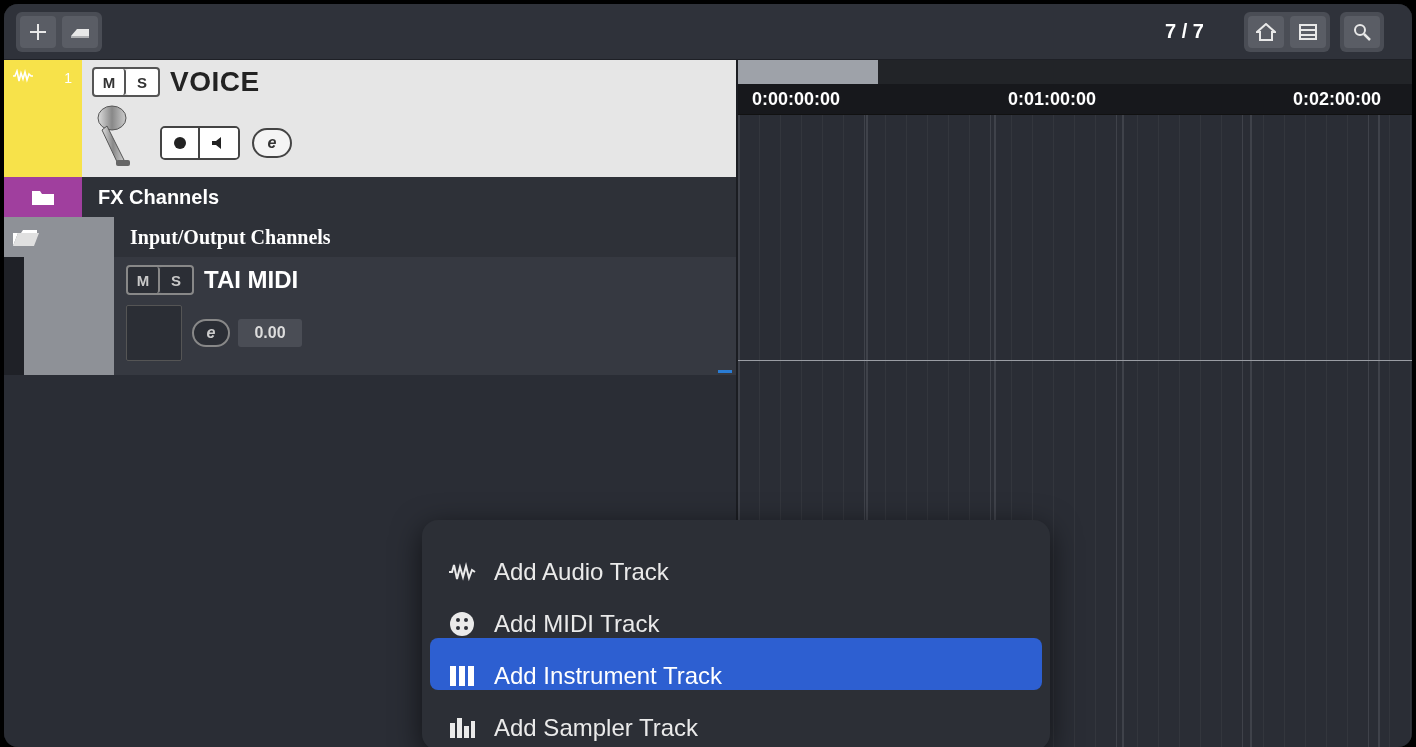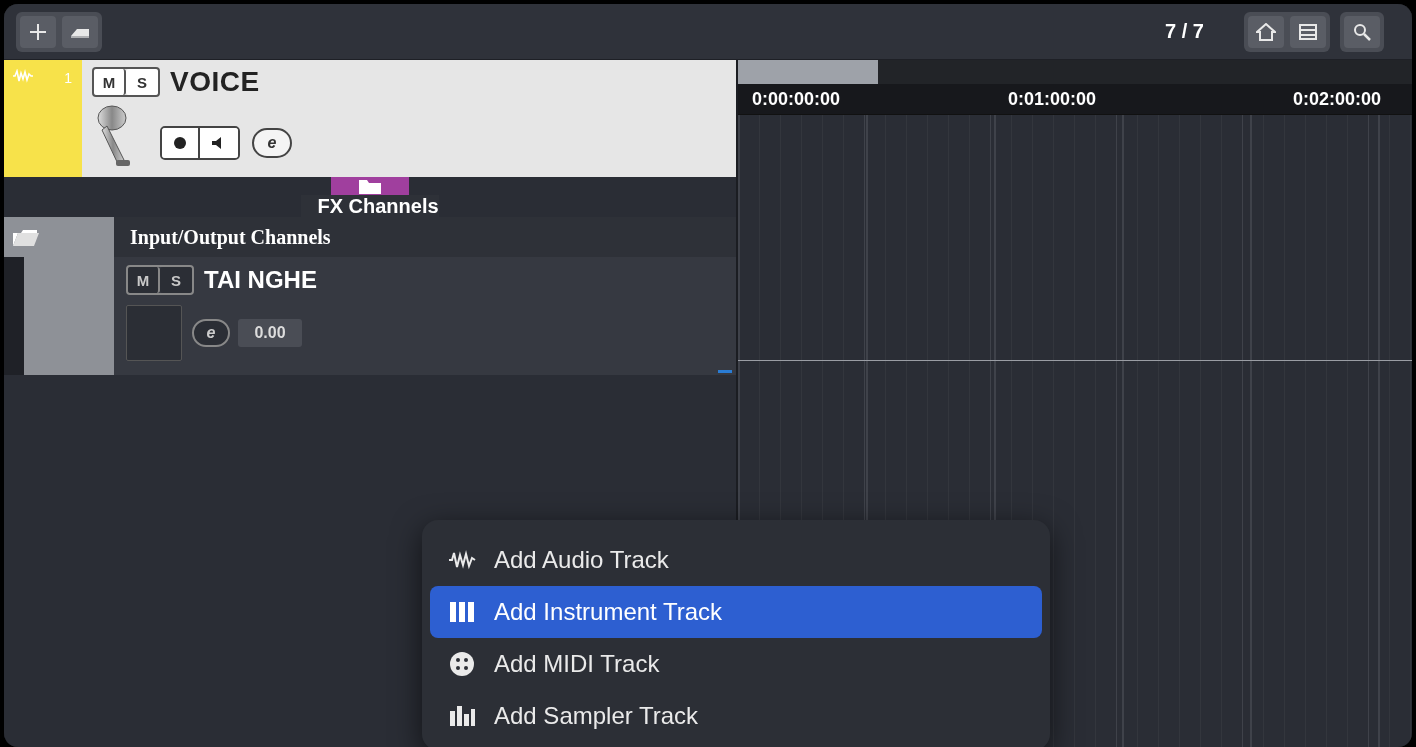--- a/index.html
+++ b/index.html
@@ -151,23 +151,22 @@
     display:flex; align-items:center; justify-content:center;
     font-style:italic;
     font-weight:700;
     color:#333;
     background:#f4f4f4;
     cursor:pointer;
   }
 
   .fx-header {
     display:flex;
-    align-items:center;
+    align-items:flex-start;
     height:40px;
-    flex-direction:column;
   }
   .fx-color { width:78px; height:100%; background:#a03f9e; display:flex; align-items:center; justify-content:center;}
   .fx-label-area { flex:1; background:#2e3138; height:100%; display:flex; align-items:center; padding-left:16px;}
   .section-label { font-size:20px; font-weight:800; color:#fff; }
 
   .io-header {
     display:flex;
     height:40px;
     font-family:Liberation Serif, serif;
   }
@@ -271,21 +270,21 @@
     position:absolute;
     left:422px; top:520px;
     width:628px;
     background:#2c2f36;
     border-radius:16px;
     padding:14px 8px 8px 8px;
     box-shadow:0 8px 30px rgba(0,0,0,0.6);
   }
   .ctx-item {
     display:flex;
-    align-items:center;
+    align-items:flex-end;
     gap:18px;
     height:52px;
     padding:0 18px;
     border-radius:8px;
     font-size:24px;
     color:#eaeaea;
     cursor:pointer;
   }
   .ctx-item.highlight {
     background:#2d5fd1;
@@ -420,21 +419,21 @@
 
         <div class="track-tai">
           <div style="width:20px; background:#1f2127;"></div>
           <div style="width:90px; background:#8e9197;"></div>
           <div class="tai-body">
             <div class="row">
               <div style="display:flex; border:2px solid #888; border-radius:4px; overflow:hidden;">
                 <div class="ms-btn ms-btn-dark" style="border:none; border-right:2px solid #888;">M</div>
                 <div class="ms-btn ms-btn-dark" style="border:none;">S</div>
               </div>
-              <span class="track-name-mid">TAI NGHE</span>
+              <span class="track-name-mid">TAI MIDI</span>
             </div>
             <div class="row" style="gap:10px; align-items:center;">
               <div class="thumb-box"></div>
               <div style="display:flex; flex-direction:column; gap:8px;">
                 <div class="row" style="gap:8px;">
                   <div class="e-pill-dark">e</div>
                   <div class="param-field param-value">0.00</div>
                 </div>
               </div>
             </div>
@@ -505,42 +504,42 @@
 <div class="ctx-menu" id="ctx-menu">
 
 <div class="ctx-item">
       <span class="ctx-icon">
         <svg width="28" height="20" viewBox="0 0 28 20">
           <path d="M1 10 L4 10 L6 3 L9 17 L12 5 L15 15 L18 4 L21 16 L24 8 L27 10" fill="none" stroke="currentColor" stroke-width="2"></path>
         </svg>
       </span>
       <span>Add Audio Track</span>
     </div>
-    <div class="ctx-item highlight">
-      <span class="ctx-icon">
-        <svg width="26" height="22" viewBox="0 0 26 22">
-          <rect x="1" y="1" width="6" height="20" fill="currentColor"></rect>
-          <rect x="10" y="1" width="6" height="20" fill="currentColor"></rect>
-          <rect x="19" y="1" width="6" height="20" fill="currentColor"></rect>
-        </svg>
-      </span>
-      <span>Add Instrument Track</span>
-    </div>
     <div class="ctx-item">
       <span class="ctx-icon">
         <svg width="26" height="26" viewBox="0 0 26 26">
           <circle cx="13" cy="13" r="12" fill="currentColor"></circle>
           <circle cx="9" cy="9" r="2" fill="#2c2f36"></circle>
           <circle cx="17" cy="9" r="2" fill="#2c2f36"></circle>
           <circle cx="9" cy="17" r="2" fill="#2c2f36"></circle>
           <circle cx="17" cy="17" r="2" fill="#2c2f36"></circle>
         </svg>
       </span>
       <span>Add MIDI Track</span>
     </div>
+    <div class="ctx-item highlight">
+      <span class="ctx-icon">
+        <svg width="26" height="22" viewBox="0 0 26 22">
+          <rect x="1" y="1" width="6" height="20" fill="currentColor"></rect>
+          <rect x="10" y="1" width="6" height="20" fill="currentColor"></rect>
+          <rect x="19" y="1" width="6" height="20" fill="currentColor"></rect>
+        </svg>
+      </span>
+      <span>Add Instrument Track</span>
+    </div>
     <div class="ctx-item">
       <span class="ctx-icon">
         <svg width="26" height="22" viewBox="0 0 26 22">
           <rect x="1" y="6" width="5" height="15" fill="currentColor"></rect>
           <rect x="8" y="1" width="5" height="20" fill="currentColor"></rect>
           <rect x="15" y="9" width="5" height="12" fill="currentColor"></rect>
           <rect x="22" y="4" width="4" height="17" fill="currentColor"></rect>
         </svg>
       </span>
       <span>Add Sampler Track</span>

